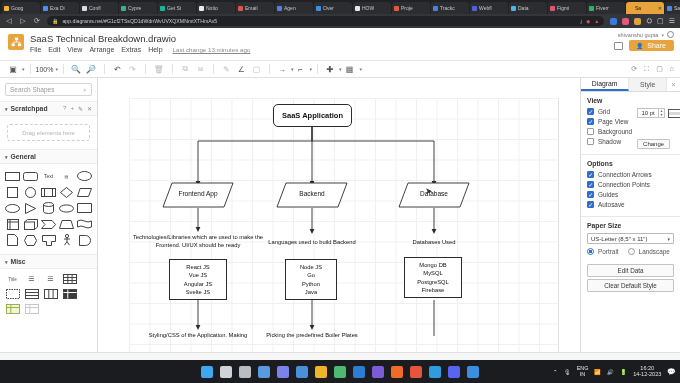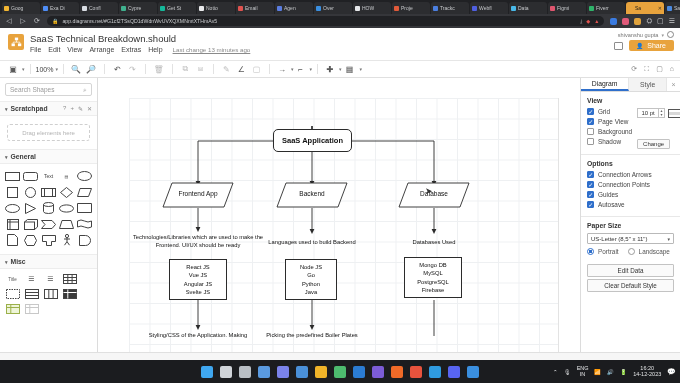--- a/index.html
+++ b/index.html
@@ -281,21 +281,21 @@
   <div class="dio-header">
     <div class="logo">
       <svg width="11" height="11" viewBox="0 0 12 12">
         <rect x="4.2" y="0.6" width="3.6" height="3" fill="#fff"></rect>
         <rect x="0.6" y="7" width="3.6" height="3" fill="#fff"></rect>
         <rect x="7.6" y="7" width="3.6" height="3" fill="#fff"></rect>
         <path d="M6 3.6 L6 5.6 M2.4 7 L2.4 5.6 L9.6 5.6 L9.6 7" stroke="#fff" stroke-width="0.8" fill="none"></path>
       </svg>
     </div>
     <div class="title-block">
-      <div class="doc-title">SaaS Technical Breakdown.should</div>
+      <div class="doc-title">SaaS Technical Breakdown.drawio</div>
       <div class="menubar">
         <span class="mi">File</span>
         <span class="mi">Edit</span>
         <span class="mi">View</span>
         <span class="mi">Arrange</span>
         <span class="mi">Extras</span>
         <span class="mi">Help</span>
         <span class="lastchange">Last change 13 minutes ago</span>
       </div>
     </div>
@@ -590,21 +590,21 @@
         <path d="M336,130 L336,152" stroke="#2b2b2b" stroke-width="0.9" fill="none"></path>
         <polygon points="336,156 333.6,151 338.4,151" fill="#2b2b2b"></polygon>
 
         <path d="M100,222 L100,248" stroke="#2b2b2b" stroke-width="0.9" fill="none"></path>
         <polygon points="100,252 97.6,247 102.4,247" fill="#2b2b2b"></polygon>
         <path d="M214,222 L214,248" stroke="#2b2b2b" stroke-width="0.9" fill="none"></path>
         <polygon points="214,252 211.6,247 216.4,247" fill="#2b2b2b"></polygon>
         <path d="M336,222 L336,258" stroke="#2b2b2b" stroke-width="0.9" fill="none"></path>
       </svg>
 
-      <div class="node rounded" style="left:175px; top:26px; width:79px; height:23px;margin-top:25px;">
+      <div class="node rounded" style="left:175px; top:26px; width:79px; height:23px;">
         <span>SaaS Application</span>
       </div>
 
       <div class="para" style="left:64px; top:104px;">
         <svg width="72" height="26">
             <polygon points="10,1 71,1 62,25 1,25" fill="#fff" stroke="#2b2b2b" stroke-width="0.9"></polygon>
           </svg>
         <span>Frontend App</span>
       </div>
       <div class="para" style="left:178px; top:104px;">

